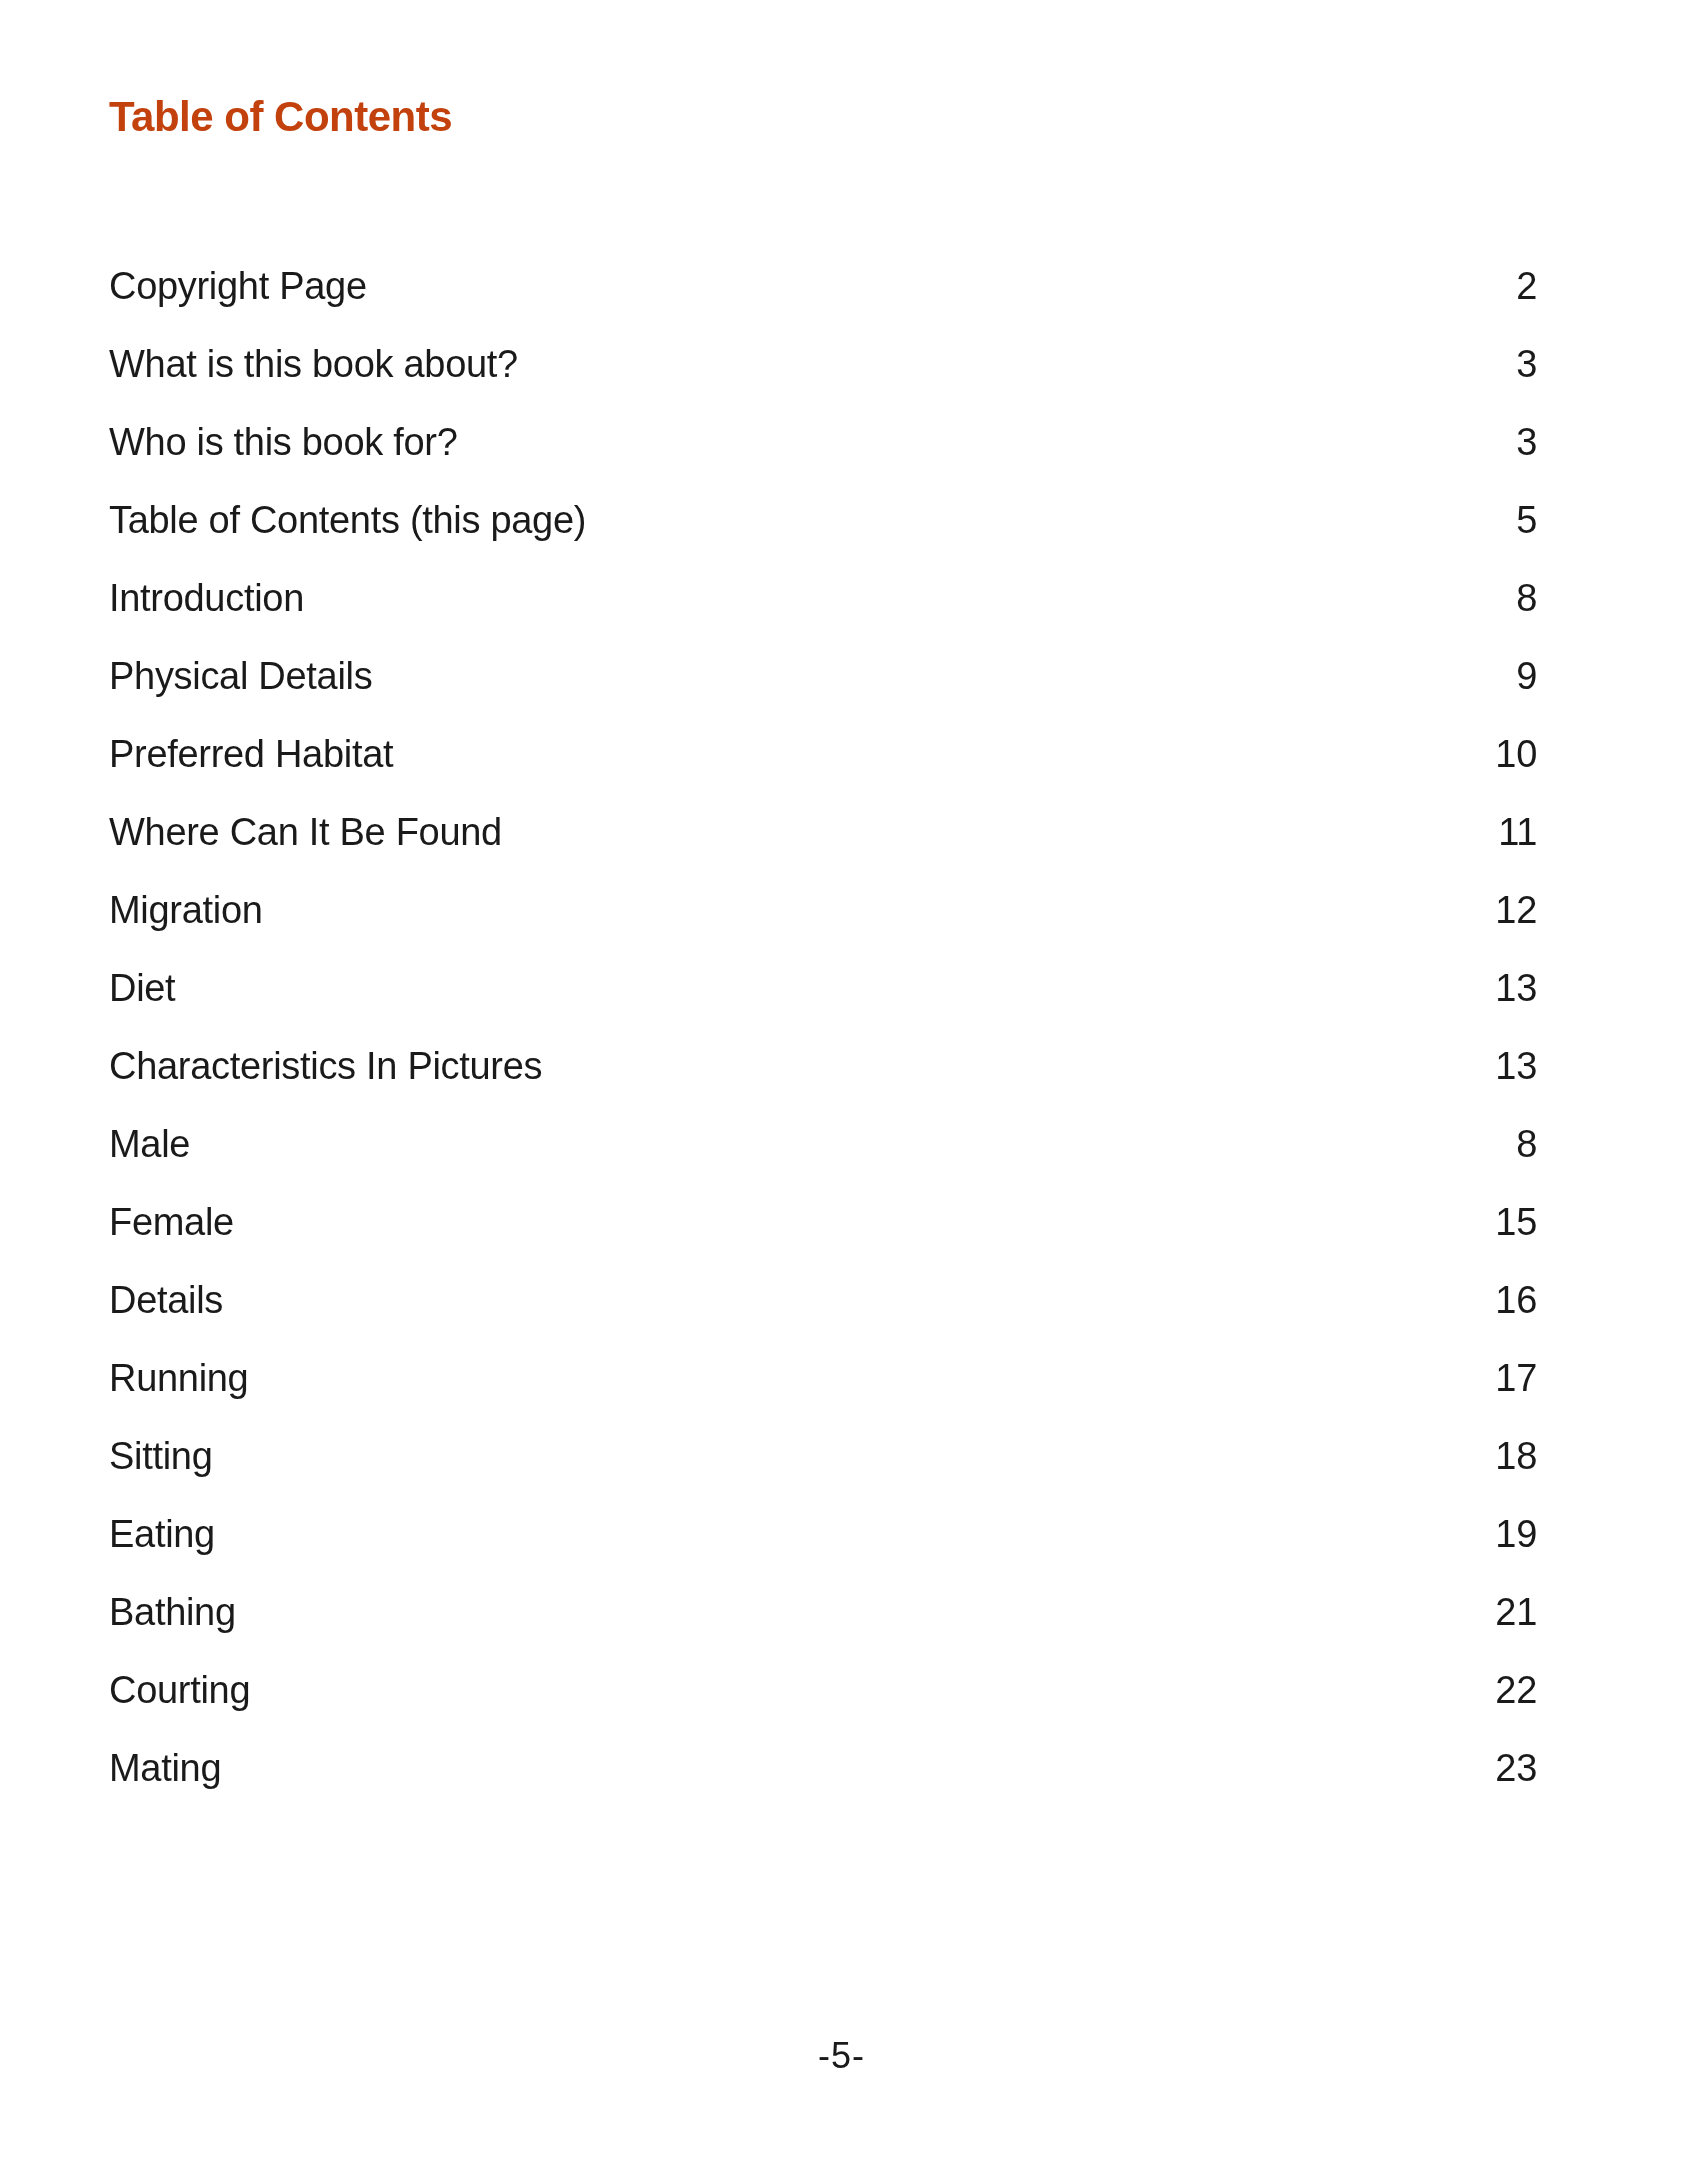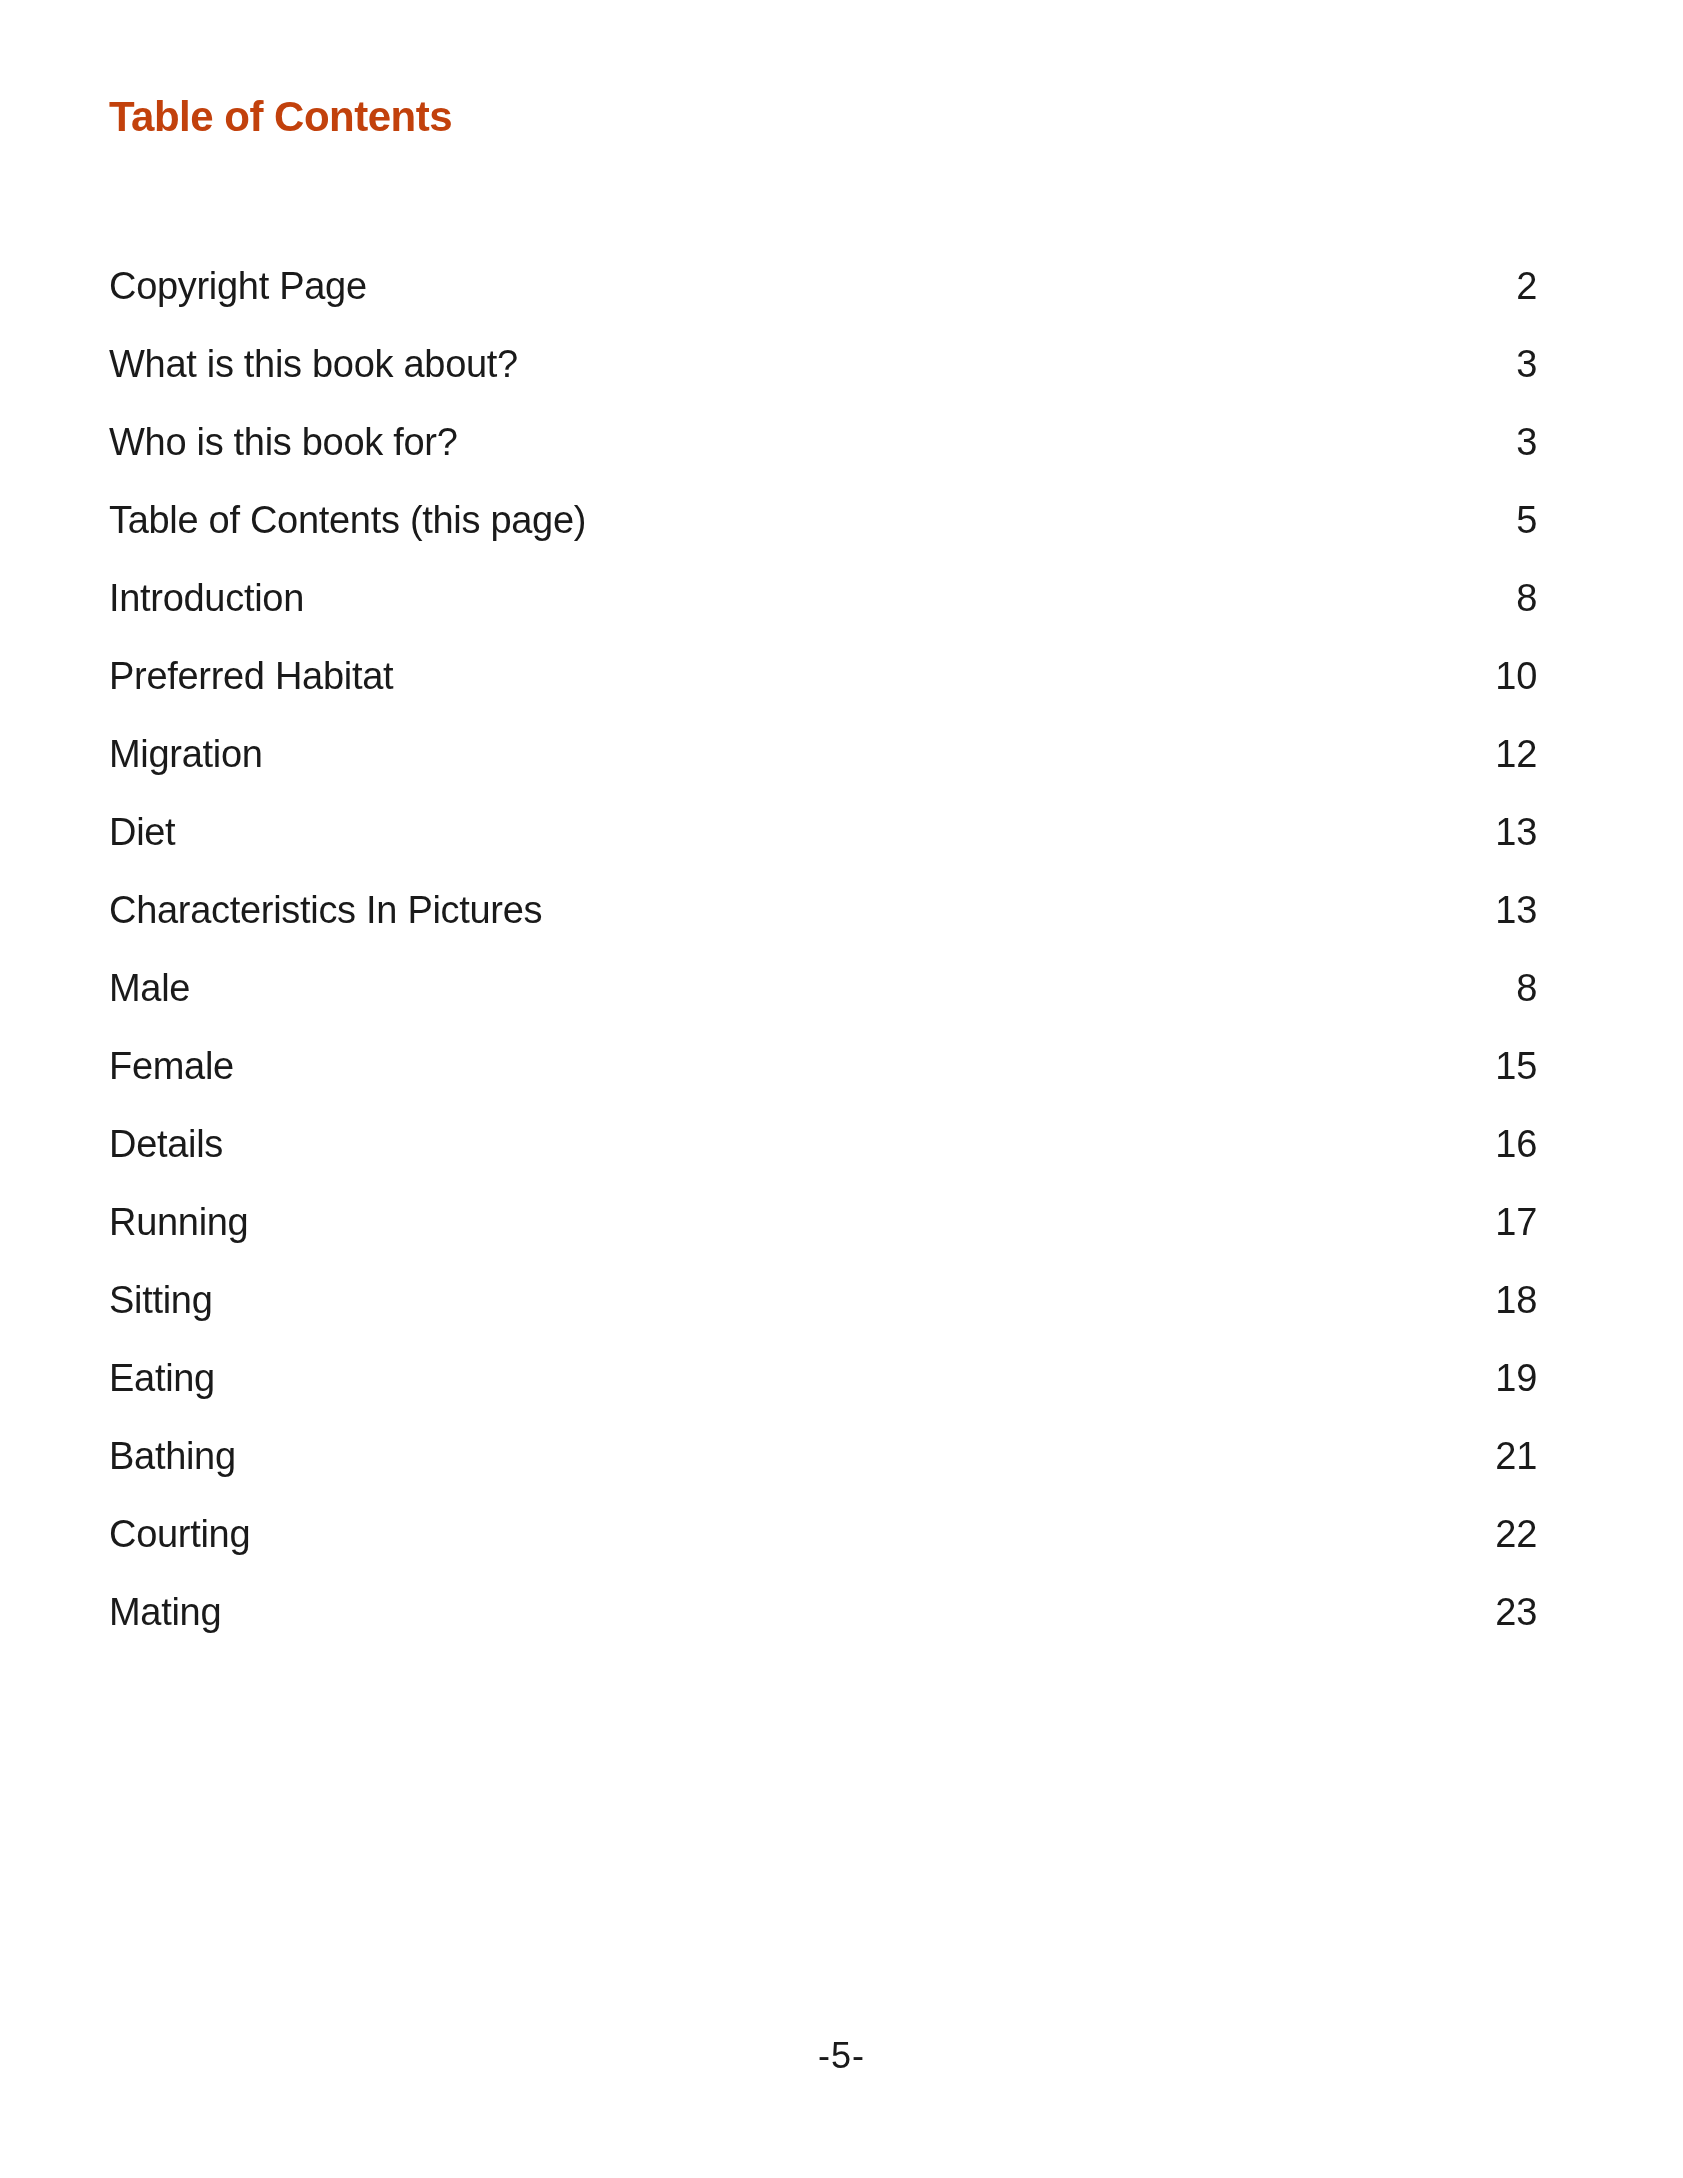--- a/index.html
+++ b/index.html
@@ -80,22 +80,30 @@
       </div>
       <div class="toc-row">
         <span class="toc-label">Table of Contents (this page)</span>
         <span class="toc-page">5</span>
       </div>
       <div class="toc-row">
         <span class="toc-label">Introduction</span>
         <span class="toc-page">8</span>
       </div>
       <div class="toc-row">
+        <span class="toc-label">Physical Details</span>
+        <span class="toc-page">9</span>
+      </div>
+      <div class="toc-row">
         <span class="toc-label">Preferred Habitat</span>
         <span class="toc-page">10</span>
+      </div>
+      <div class="toc-row">
+        <span class="toc-label">Where Can It Be Found</span>
+        <span class="toc-page">11</span>
       </div>
       <div class="toc-row">
         <span class="toc-label">Migration</span>
         <span class="toc-page">12</span>
       </div>
       <div class="toc-row">
         <span class="toc-label">Diet</span>
         <span class="toc-page">13</span>
       </div>
       <div class="toc-row">

